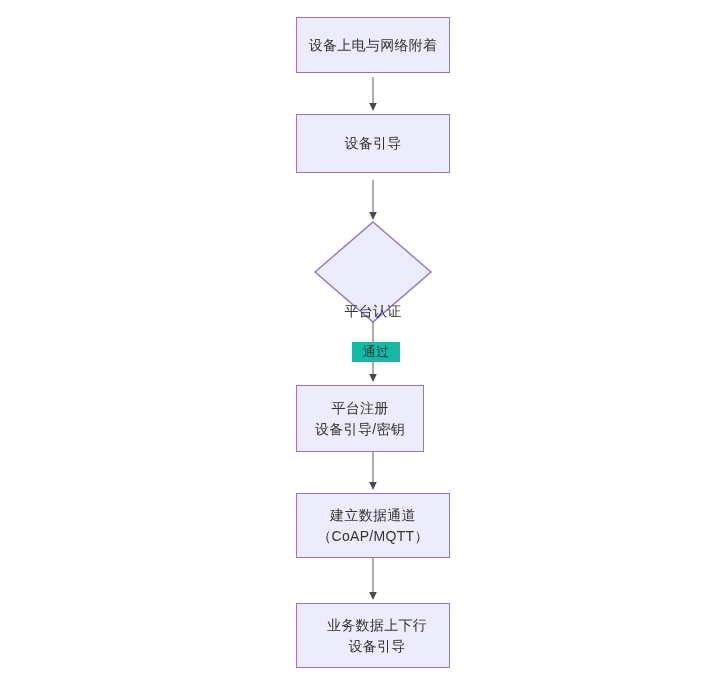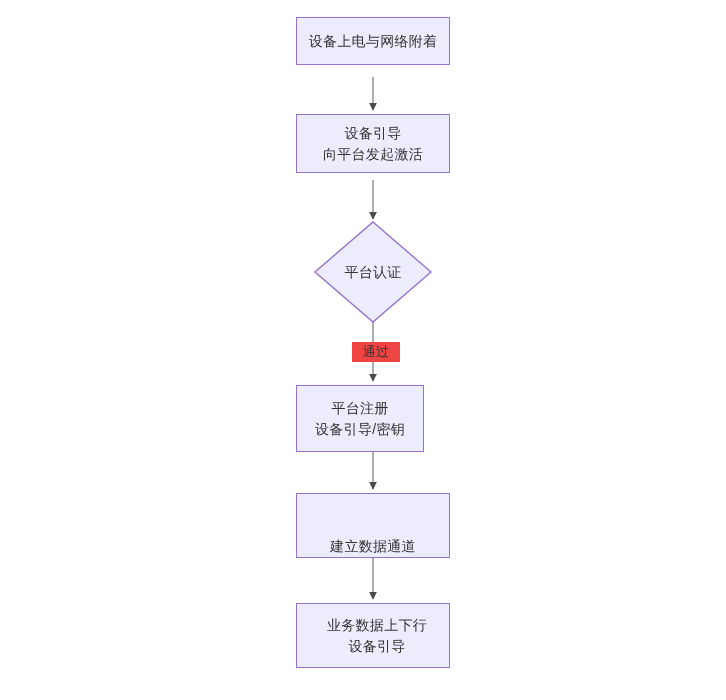--- a/index.html
+++ b/index.html
@@ -38,36 +38,36 @@
   .node-rect {
     background: #ececfc;
     border: 1.4px solid #9673c8;
   }
   .node-line {
     display: block;
   }
   .diamond-wrap {
     position: absolute;
     display: flex;
-    align-items: center;
+    align-items: flex-end;
     justify-content: center;
   }
   .diamond-label {
     position: relative;
     z-index: 2;
     color: #333333;
     font-size: 14px;
     line-height: 21px;
     letter-spacing: 0.3px;
     text-align: center;
     white-space: nowrap;
   }
   .edge-label {
     position: absolute;
-    background: #ef4444;
+    background: #14b8a6;
     color: #333333;
     font-size: 13px;
     line-height: 18px;
     letter-spacing: 0.3px;
     padding: 1px 3px;
     white-space: nowrap;
     text-align: center;
   }
 </style>
 </head>
@@ -86,40 +86,40 @@
 
   <polygon points="373,222 431,272 373,322 315,272" fill="#ececfc" stroke="#9673c8" stroke-width="1.4"></polygon>
 
   <line x1="373" y1="322" x2="373" y2="381" stroke="#6b6b6b" stroke-width="1.1" marker-end="url(#arrowhead)"></line>
 
   <line x1="373" y1="452" x2="373" y2="489" stroke="#6b6b6b" stroke-width="1.1" marker-end="url(#arrowhead)"></line>
 
   <line x1="373" y1="558" x2="373" y2="599" stroke="#6b6b6b" stroke-width="1.1" marker-end="url(#arrowhead)"></line>
 </svg>
 
-<div class="node node-rect" style="left:296px; top:17px; width:154px; height:48px;">
+<div class="node node-rect" style="left:296px; top:17px; width:154px; height:56px;">
   <span class="node-line">设备上电与网络附着</span>
 </div>
 
 <div class="node node-rect" style="left:296px; top:114px; width:154px; height:59px;">
   <span class="node-line">设备引导</span>
-  <span class="node-line">向平台发起激活</span>
 </div>
 
 <div class="diamond-wrap" style="left:315px; top:222px; width:116px; height:100px;">
   <span class="diamond-label">平台认证</span>
 </div>
 
 <div class="edge-label" style="left:352px; top:342px; width:42px;">通过</div>
 
 <div class="node node-rect" style="left:296px; top:385px; width:128px; height:67px;">
   <span class="node-line">平台注册</span>
   <span class="node-line">设备引导/密钥</span>
 </div>
 
-<div class="node node-rect" style="left:296px; top:493px; width:154px; height:65px;justify-content:flex-end;">
+<div class="node node-rect" style="left:296px; top:493px; width:154px; height:65px;">
   <span class="node-line">建立数据通道</span>
+  <span class="node-line">（CoAP/MQTT）</span>
 </div>
 
 <div class="node node-rect" style="left:296px; top:603px; width:154px; height:65px;padding-left:8px;">
   <span class="node-line">业务数据上下行</span>
   <span class="node-line">设备引导</span>
 </div>
 
 </body></html>

